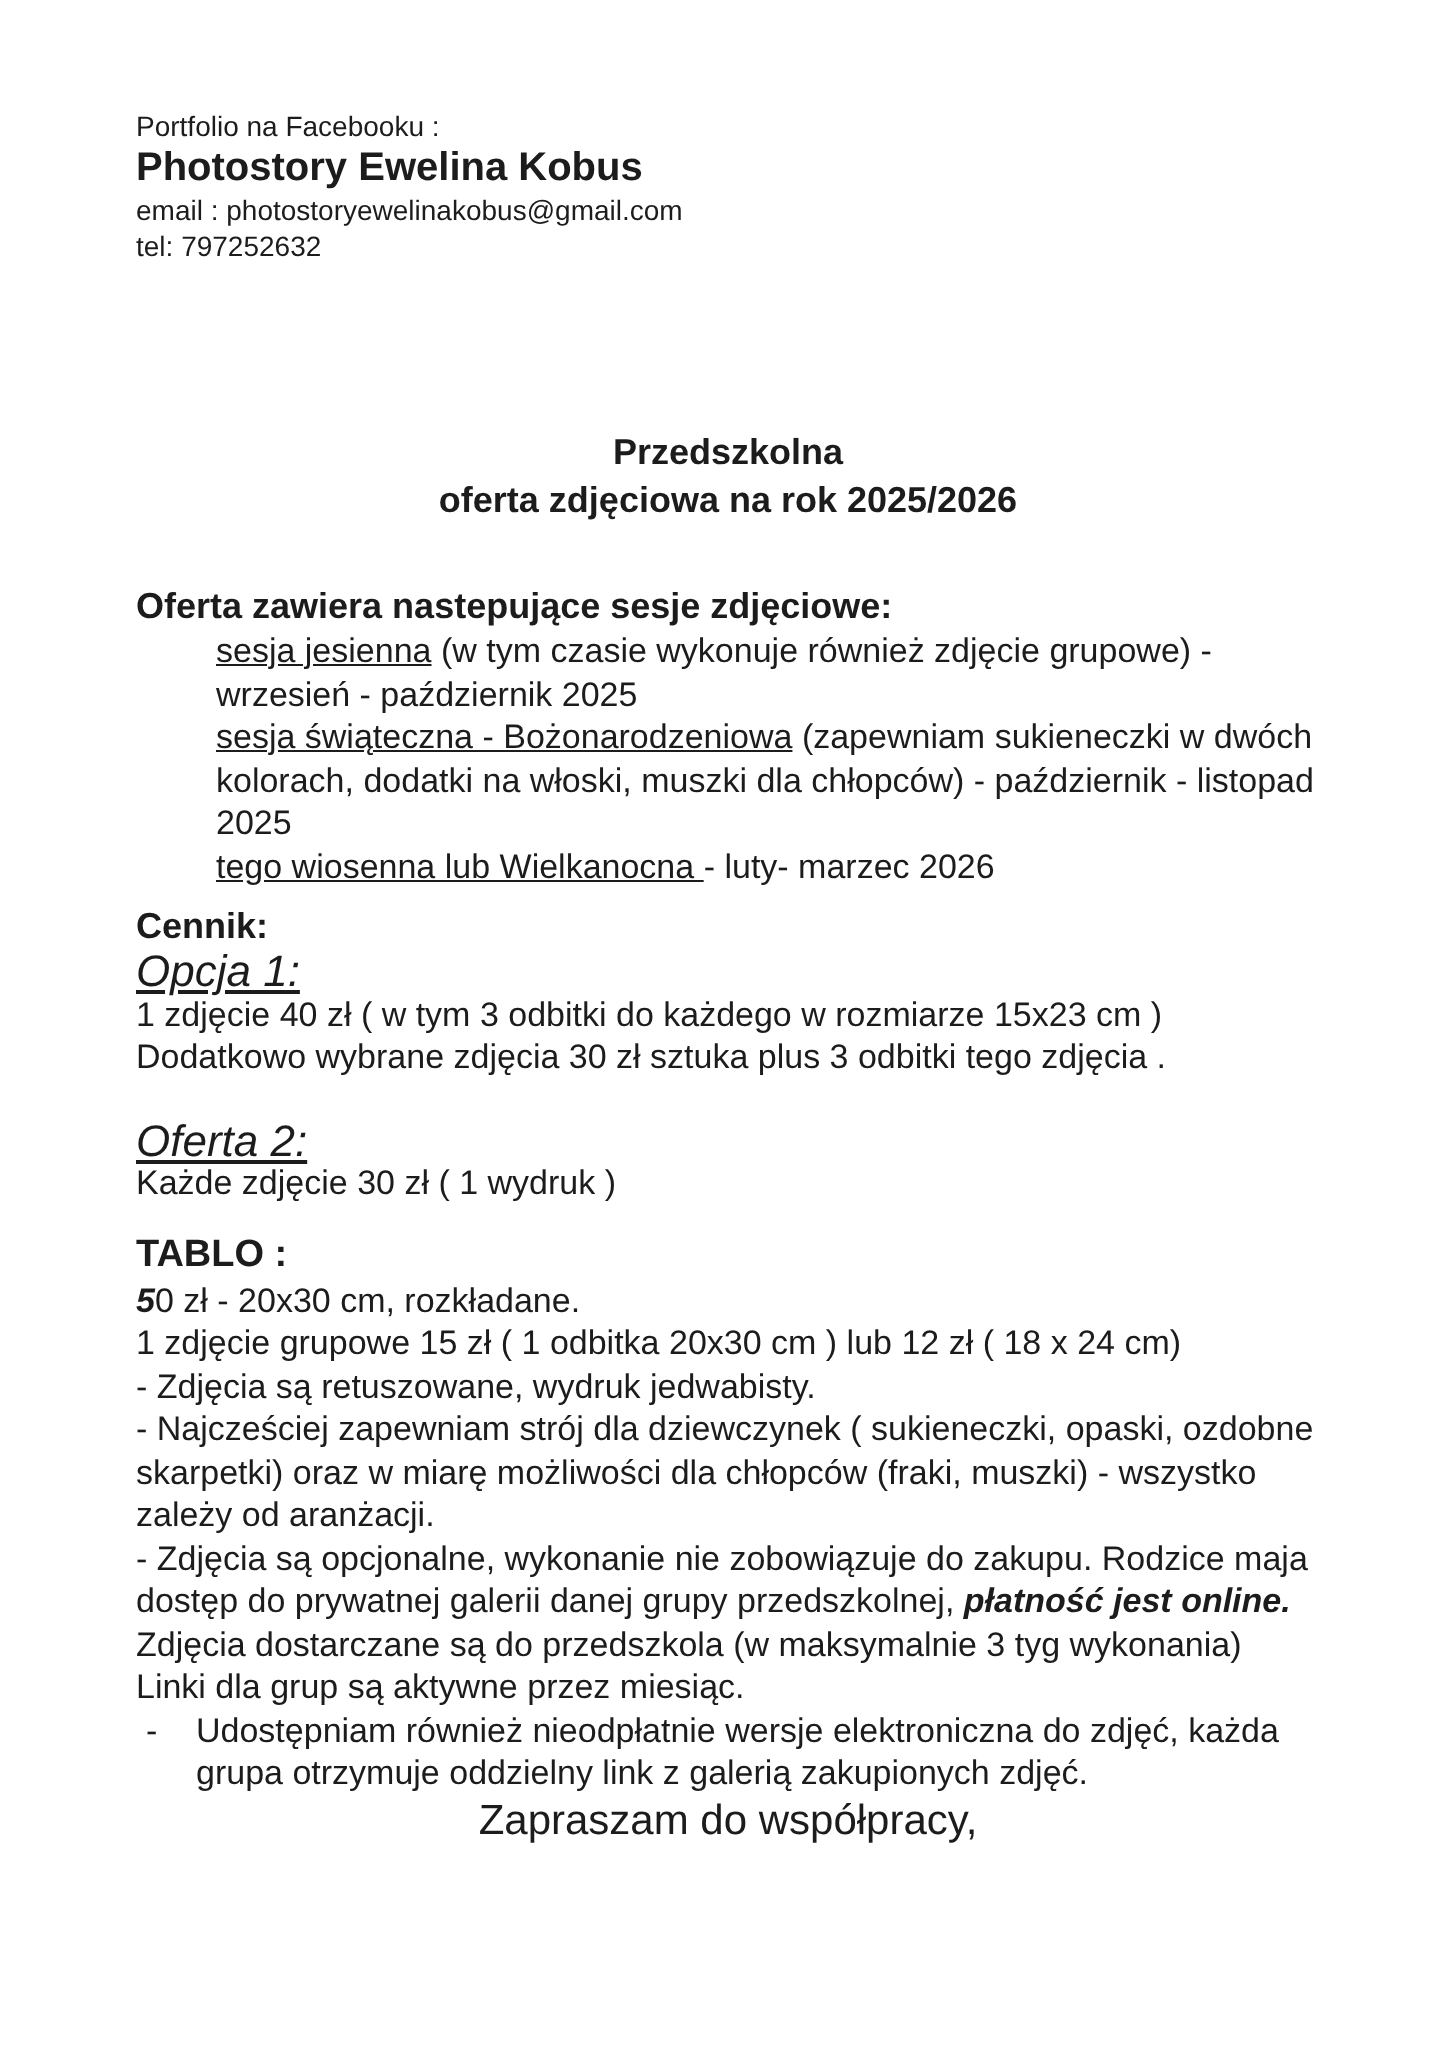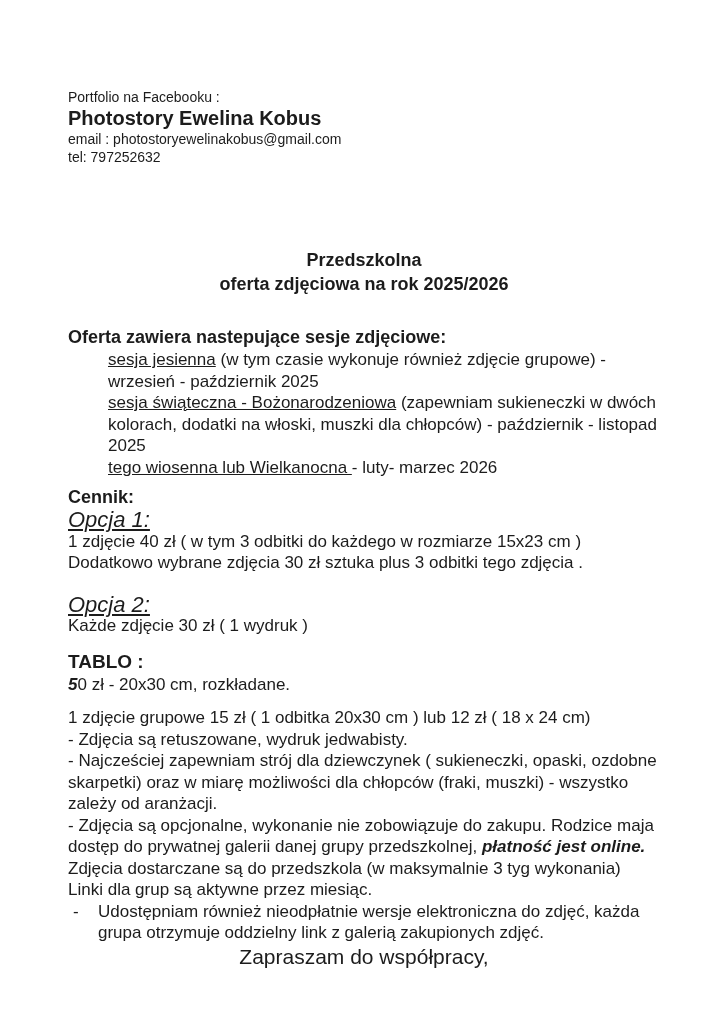--- a/index.html
+++ b/index.html
@@ -4,39 +4,39 @@
 <style>
   * { margin: 0; padding: 0; box-sizing: border-box; }
   html, body { background: #ffffff; }
   .page {
     position: relative;
     width: 723px;
     height: 1024px;
     background: #ffffff;
     color: #1c1c1c;
     font-family: "Liberation Sans", sans-serif;
-    padding: 88px 63px 0 68px;
+    padding: 54px 63px 0 68px;
     overflow: hidden;
   }
   .hdr-small { font-size: 14px; line-height: 18px; }
   .hdr-name  { font-size: 20px; line-height: 24px; font-weight: bold; }
   .title-block { margin-top: 82px; text-align: center; }
   .title-line { font-size: 18px; line-height: 24px; font-weight: bold; }
   .section-h { font-size: 18px; line-height: 23px; font-weight: bold; }
   .body-text { font-size: 17px; line-height: 21.5px; }
   .offer-list { }
   .offer-item { margin-left: 40px; font-size: 17px; line-height: 21.5px; }
   .u { text-decoration: underline; }
   .pricing-block { margin-top: 8px; }
   .opt-label { font-size: 22px; line-height: 21.5px; font-style: italic; text-decoration: underline; }
   .option2 { margin-top: 20px; }
   .tablo { margin-top: 12px; }
   .tablo-h { font-size: 19px; line-height: 25px; font-weight: bold; }
   .bi { font-weight: bold; font-style: italic; }
-  .details { margin-top: 12px; }
+  .details { }
   .bullet { display: flex; }
   .bullet-dash { flex: none; width: 30px; padding-left: 5px; }
   .bullet-text { flex: 1; }
   .closing { text-align: center; font-size: 21px; line-height: 26px; }
 </style>
 </head>
 <body>
 
 <div class="page">
 
@@ -62,21 +62,21 @@
   </div>
 
   <div class="pricing-block">
     <div class="section-h">Cennik:</div>
     <div class="option1">
       <div class="opt-label">Opcja 1:</div>
       <div class="body-text">1 zdjęcie 40 zł ( w tym 3 odbitki do każdego w rozmiarze 15x23 cm )</div>
       <div class="body-text">Dodatkowo wybrane zdjęcia 30 zł sztuka plus 3 odbitki tego zdjęcia .</div>
     </div>
     <div class="option2">
-      <div class="opt-label">Opcja 2:</div>
+      <div class="opt-label">Oferta 2:</div>
       <div class="body-text">Każde zdjęcie 30 zł ( 1 wydruk )</div>
     </div>
     <div class="tablo">
       <div class="tablo-h">TABLO :</div>
       <div class="body-text"><span class="bi">5</span><span>0 zł - 20x30 cm, rozkładane.</span></div>
     </div>
   </div>
 
   <div class="details">
     <div class="body-text">1 zdjęcie grupowe 15 zł ( 1 odbitka 20x30 cm ) lub 12 zł ( 18 x 24 cm)</div>

